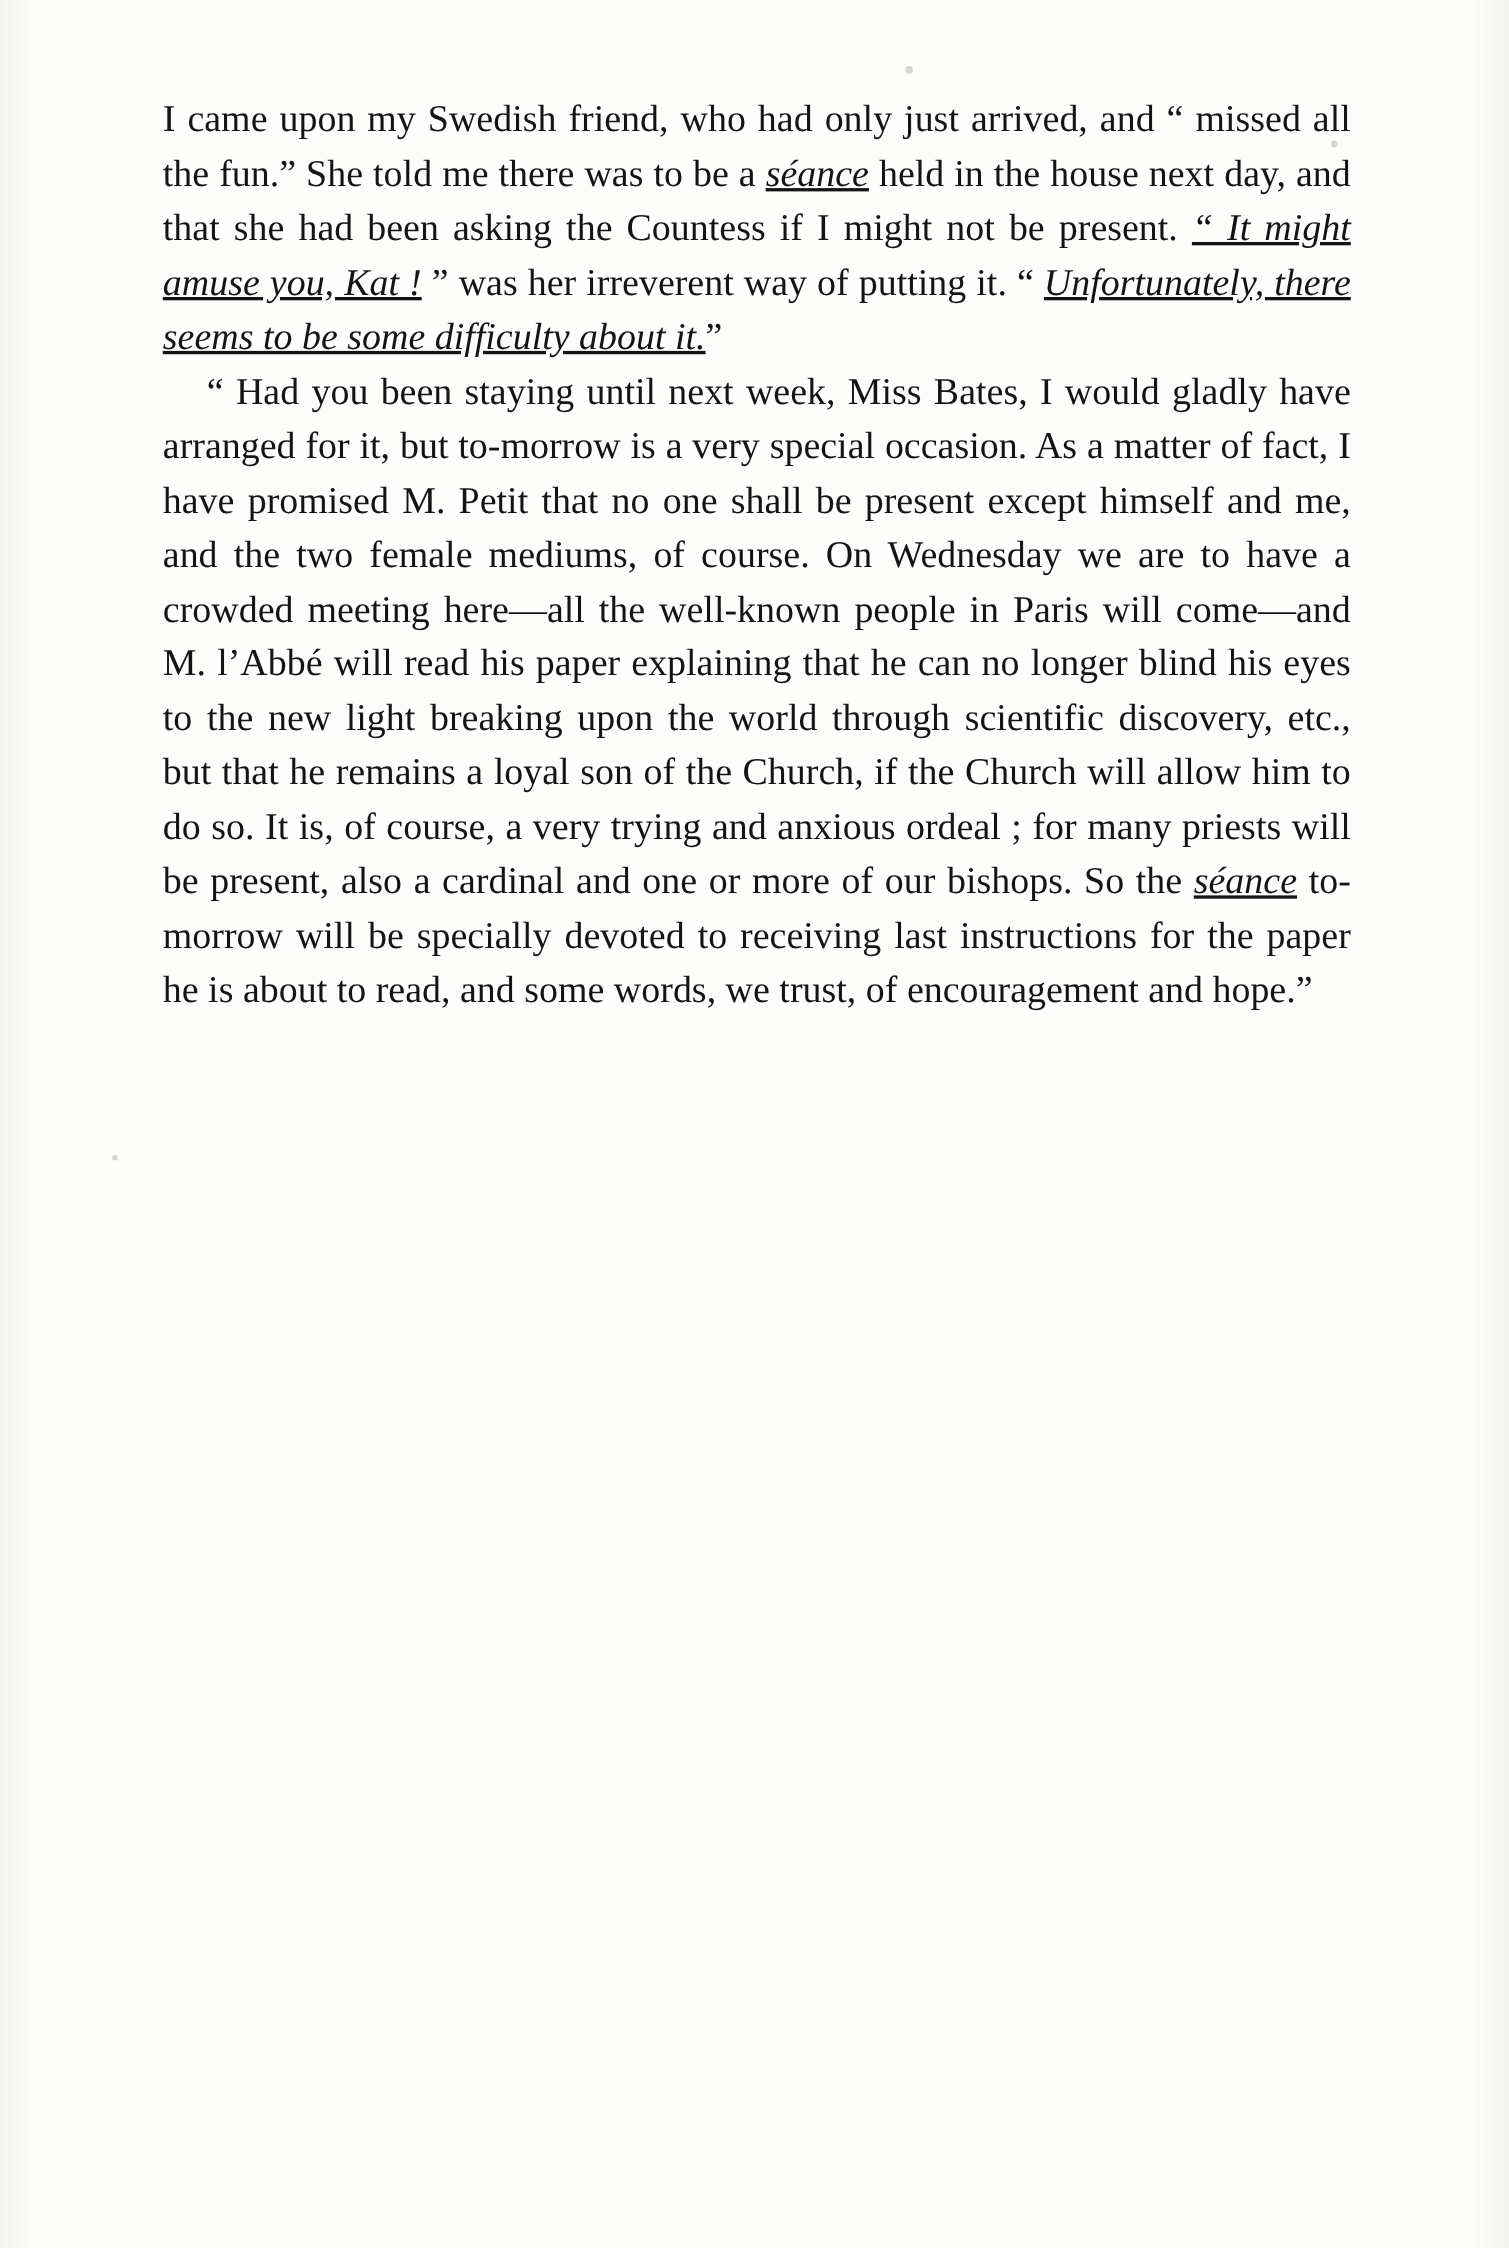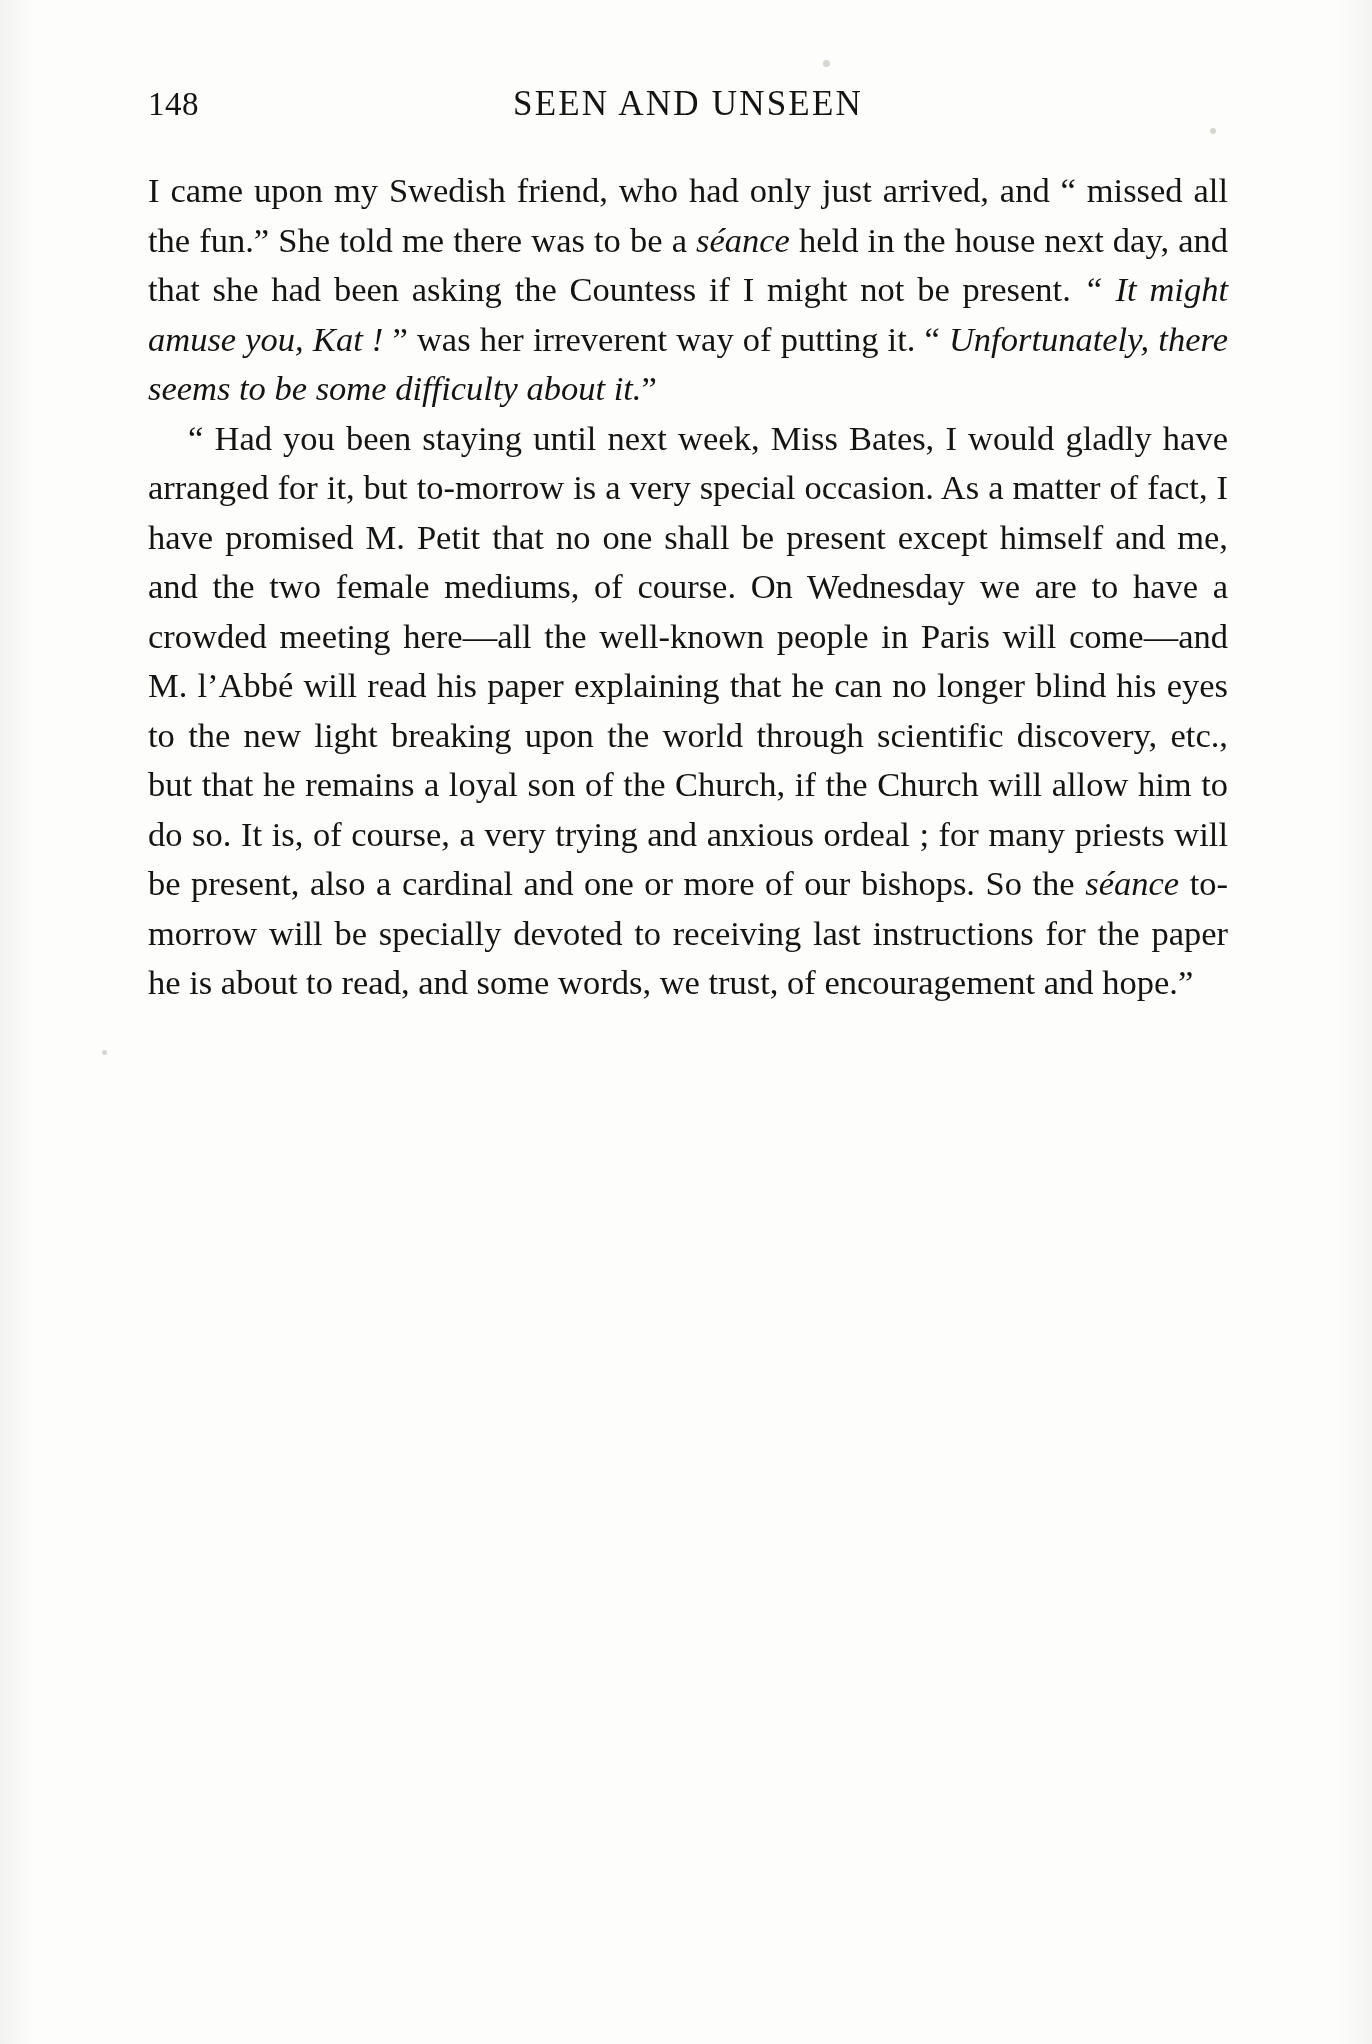--- a/index.html
+++ b/index.html
@@ -53,20 +53,21 @@
   }
   .body-text p {
     margin: 0;
     text-indent: 40px;
   }
   .body-text p.no-indent {
     text-indent: 0;
   }
   .body-text i {
     font-style: italic;
+    text-decoration: underline;
   }
   
   .scan-left {
     position: absolute;
     left: 0; top: 0; bottom: 0; width: 34px;
     background: linear-gradient(to right, rgba(0,0,0,0.045), rgba(0,0,0,0));
     pointer-events: none;
   }
   .scan-right {
     position: absolute;
@@ -87,23 +88,19 @@
 
 <div class="page">
   <div class="scan-left"></div>
   <div class="scan-right"></div>
 
   <div class="speck" style="left:823px;top:60px;width:7px;height:7px;"></div>
   <div class="speck" style="left:1210px;top:128px;width:6px;height:6px;"></div>
   <div class="speck" style="left:102px;top:1050px;width:5px;height:5px;"></div>
 
   <div class="content">
-    <div class="header">
-      <div class="folio">148</div>
-      <div class="running-title">SEEN AND UNSEEN</div>
-    </div>
 
     <div class="body-text">
       <p class="no-indent">I came upon my Swedish friend, who had only just arrived, and “ missed all the fun.”  She told me there was to be a <i>séance</i> held in the house next day, and that she had been asking the Countess if I might not be present.  <i>“ It might amuse you, Kat !</i> ” was her irreverent way of putting it.  “ <i>Unfortunately, there seems to be some difficulty about it.</i>”</p>
       <p>“ Had you been staying until next week, Miss Bates, I would gladly have arranged for it, but to-morrow is a very special occasion.  As a matter of fact, I have promised M. Petit that no one shall be present except himself and me, and the two female mediums, of course.  On Wednesday we are to have a crowded meeting here—all the well-known people in Paris will come—and M. l’Abbé will read his paper explaining that he can no longer blind his eyes to the new light breaking upon the world through scientific discovery, etc., but that he remains a loyal son of the Church, if the Church will allow him to do so.  It is, of course, a very trying and anxious ordeal ; for many priests will be present, also a cardinal and one or more of our bishops. So the <i>séance</i> to-morrow will be specially devoted to receiving last instructions for the paper he is about to read, and some words, we trust, of encouragement and hope.”</p>
     </div>
   </div>
 </div>
 
 </body></html>

